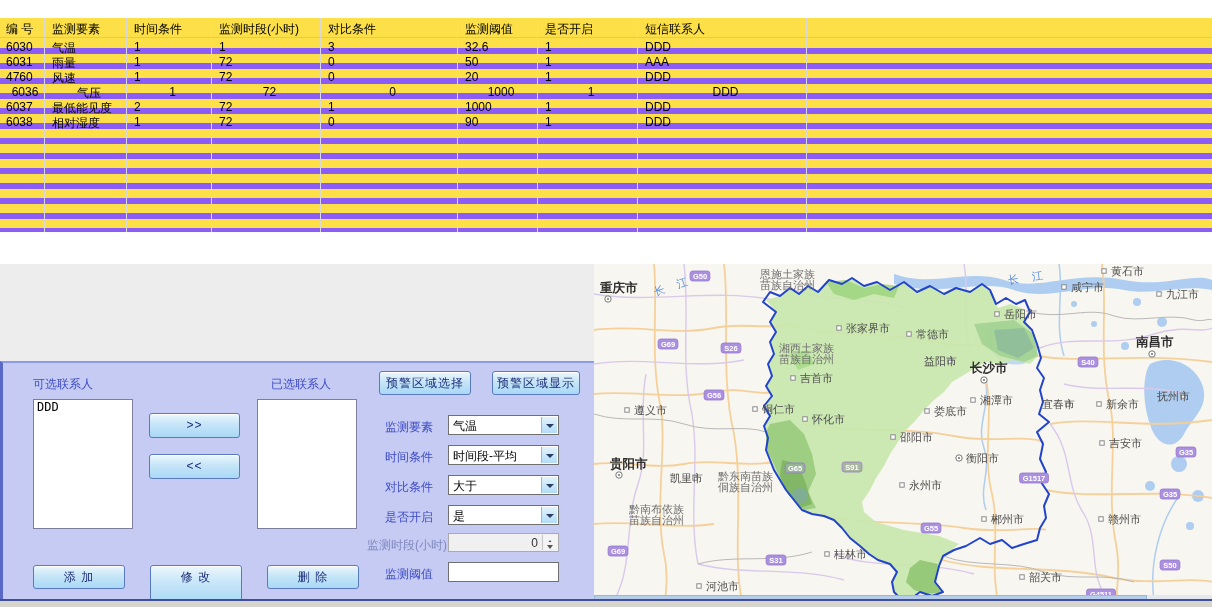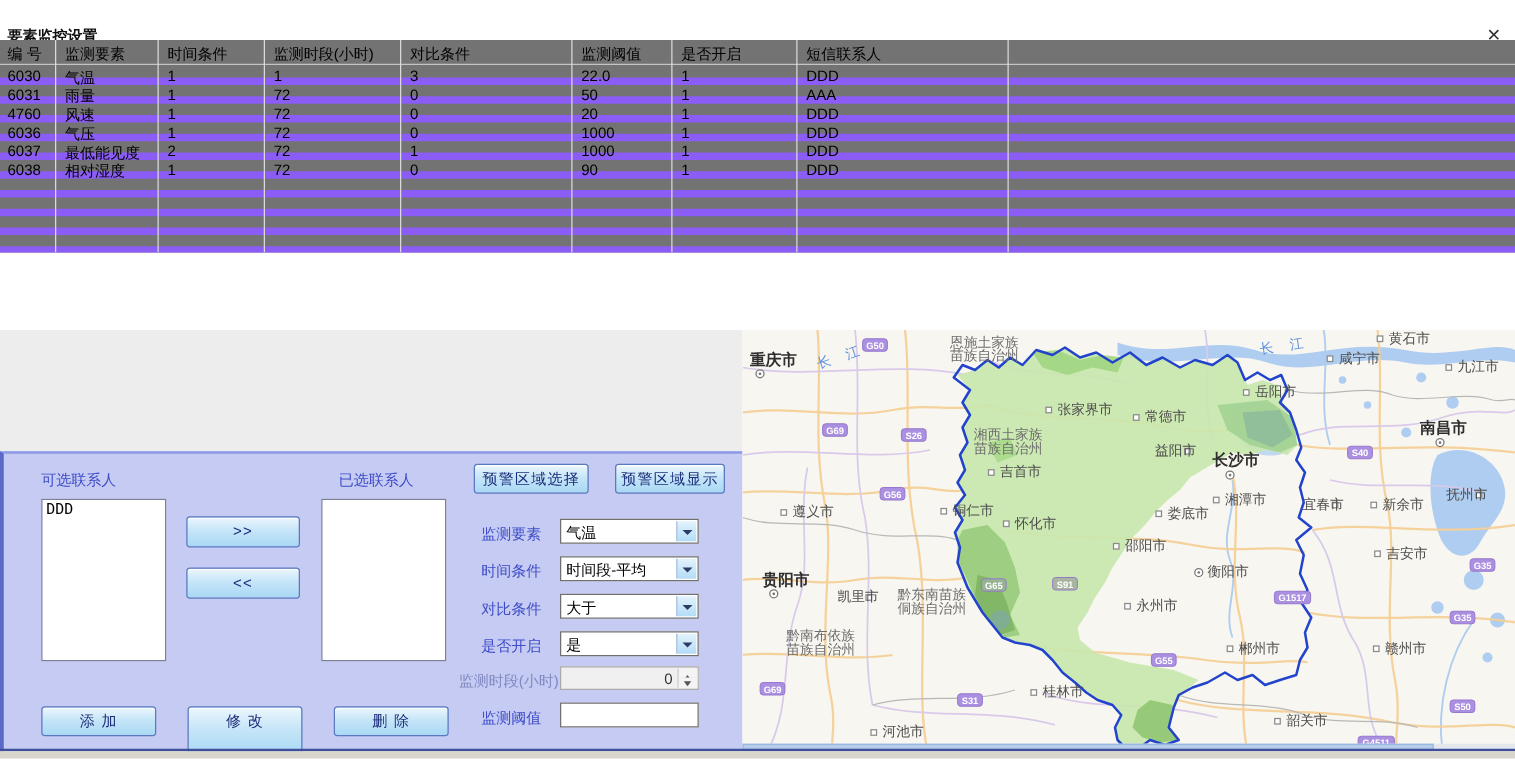--- a/index.html
+++ b/index.html
@@ -5,21 +5,21 @@
   * { margin:0; padding:0; box-sizing:border-box; }
   body { font-family:"Liberation Sans","DejaVu Sans",sans-serif; }
   #window { position:relative; width:1212px; height:607px; background:#fff; overflow:hidden; }
 
   
   #titlebar { position:absolute; left:0; top:16px; width:1212px; height:25px; background:#fff; border-bottom:1px solid #d9d9d9; }
   #titlebar .title { position:absolute; left:6px; top:5px; font-size:12px; color:#111; font-weight:bold; }
   #close-btn { position:absolute; right:8px; top:3px; width:18px; height:18px; font-size:14px; color:#333; text-align:center; line-height:18px; cursor:pointer; }
 
   
-  #grid { position:absolute; left:0; top:32px; width:1212px; height:170px; background:#737373; overflow:hidden; font-size:12px; color:#000; }
+  #grid { position:absolute; left:0; top:18px; width:1212px; height:214px; background:#fde047; overflow:hidden; font-size:12px; color:#000; }
   .vline { position:absolute; top:0; bottom:0; width:1px; background:#d9d9d9; }
   #grid-header { position:absolute; left:0; top:0; width:1212px; height:20px; border-bottom:1px solid #c4c4c4; }
   .hcell, .dcell { position:absolute; overflow:hidden; white-space:nowrap; padding-left:8px; }
   .hcell { top:3px; }
   .trow { position:absolute; left:0; width:1212px; height:15px; border-bottom:6px solid #8b5cf6; }
   .dcell { top:1px; }
 
   
   #spacer { position:absolute; left:0; top:264px; width:594px; height:97px; background:#ededed; }
 
@@ -76,21 +76,21 @@
         <div class="hcell" style="left: 537px; width: 100px;">是否开启</div>
         <div class="hcell" style="left: 637px; width: 169px;">短信联系人</div>
       </div>
     <div id="grid-body">
         <div class="trow" style="top: 21px;">
           <div class="dcell" style="left: 0px; width: 44px; padding-left: 6px;">6030</div>
           <div class="dcell" style="left: 44px; width: 82px;">气温</div>
           <div class="dcell" style="left: 126px; width: 85px;">1</div>
           <div class="dcell" style="left: 211px; width: 109px;">1</div>
           <div class="dcell" style="left: 320px; width: 137px;">3</div>
-          <div class="dcell" style="left: 457px; width: 80px;">22.0</div>
+          <div class="dcell" style="left: 457px; width: 80px;">32.6</div>
           <div class="dcell" style="left: 537px; width: 100px;">1</div>
           <div class="dcell" style="left: 637px; width: 169px;">DDD</div>
         </div>
         <div class="trow" style="top: 36px;">
           <div class="dcell" style="left: 0px; width: 44px; padding-left: 6px;">6031</div>
           <div class="dcell" style="left: 44px; width: 82px;">雨量</div>
           <div class="dcell" style="left: 126px; width: 85px;">1</div>
           <div class="dcell" style="left: 211px; width: 109px;">72</div>
           <div class="dcell" style="left: 320px; width: 137px;">0</div>
           <div class="dcell" style="left: 457px; width: 80px;">50</div>
@@ -100,21 +100,21 @@
         <div class="trow" style="top: 51px;">
           <div class="dcell" style="left: 0px; width: 44px; padding-left: 6px;">4760</div>
           <div class="dcell" style="left: 44px; width: 82px;">风速</div>
           <div class="dcell" style="left: 126px; width: 85px;">1</div>
           <div class="dcell" style="left: 211px; width: 109px;">72</div>
           <div class="dcell" style="left: 320px; width: 137px;">0</div>
           <div class="dcell" style="left: 457px; width: 80px;">20</div>
           <div class="dcell" style="left: 537px; width: 100px;">1</div>
           <div class="dcell" style="left: 637px; width: 169px;">DDD</div>
         </div>
-        <div class="trow" style="top: 66px;">
+        <div class="trow" style="top: 66px; text-align: center;">
           <div class="dcell" style="left: 0px; width: 44px; padding-left: 6px;">6036</div>
           <div class="dcell" style="left: 44px; width: 82px;">气压</div>
           <div class="dcell" style="left: 126px; width: 85px;">1</div>
           <div class="dcell" style="left: 211px; width: 109px;">72</div>
           <div class="dcell" style="left: 320px; width: 137px;">0</div>
           <div class="dcell" style="left: 457px; width: 80px;">1000</div>
           <div class="dcell" style="left: 537px; width: 100px;">1</div>
           <div class="dcell" style="left: 637px; width: 169px;">DDD</div>
         </div>
         <div class="trow" style="top: 81px;">

